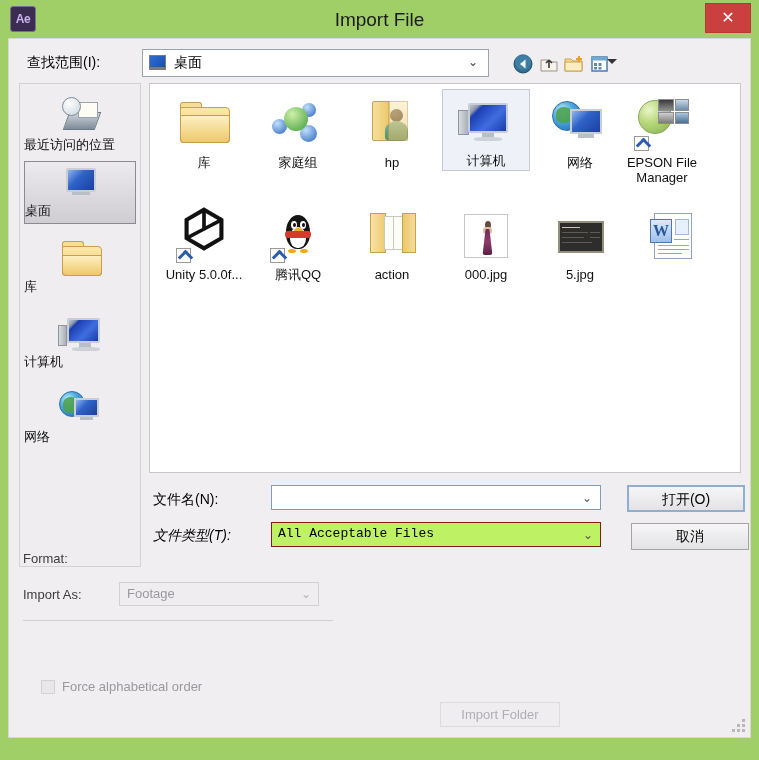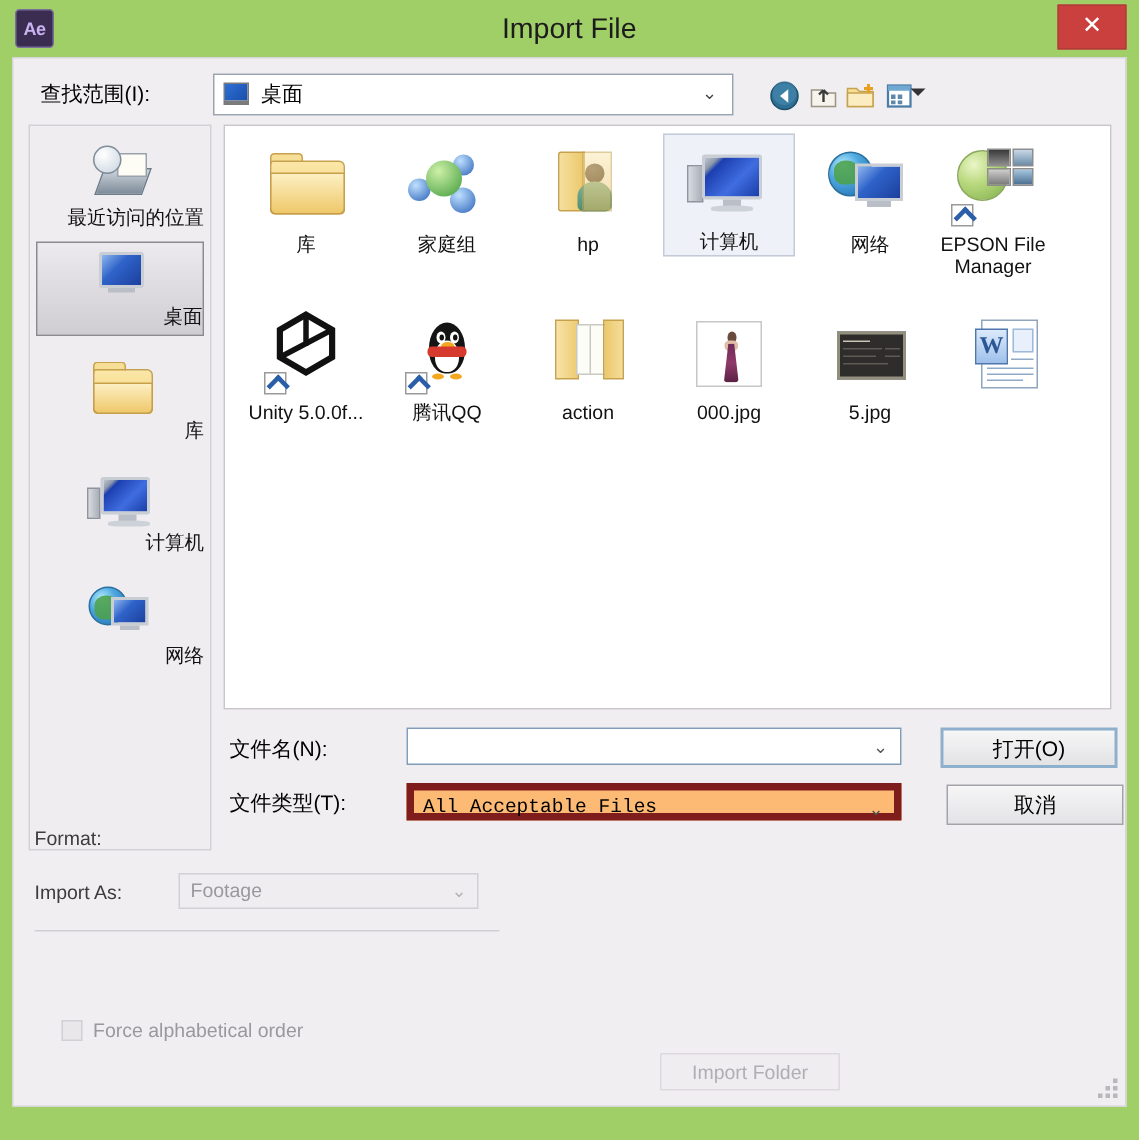--- a/index.html
+++ b/index.html
@@ -149,21 +149,21 @@
     left: 10px; top: 44px;
     width: 122px; height: 484px;
     background: #EFEDF0;
     border: 1px solid #d3d1d6;
     box-sizing: border-box;
   }
   .place-item {
     position: relative;
     width: 112px;
     margin: 4px auto 0 auto;
-    text-align: right;
+    text-align: left;
     padding: 4px 0 4px 0;
     box-sizing: border-box;
     cursor: pointer;
   }
   .place-item.selected {
     background: linear-gradient(to bottom, #eceaee, #cfcdd2);
     border: 1px solid #8c8a90;
   }
   .place-icon {
     width: 44px; height: 40px;
@@ -237,28 +237,28 @@
   }
   #filename-chevron {
     position: absolute;
     left: 573px; top: 452px;
     font-size: 12px; color: #555;
     pointer-events: none;
   }
   #filetype-label {
     position: absolute;
     left: 144px; top: 488px;
-    font-size: 14px; color: #000;
+    font-size: 14px; color: #000; font-style: italic;
   }
   #filetype-combo {
     position: absolute;
     left: 262px; top: 483px;
     width: 330px; height: 25px;
-    background: #fdba74;
-    border: 5px solid #7f1d1d;
+    background: #bef264;
+    border: 1px solid #7f1d1d;
     box-sizing: border-box;
     cursor: pointer;
   }
   #filetype-value {
     position: absolute;
     left: 6px; top: 3px;
     font-size: 13px;
     font-family: "Liberation Mono", monospace;
     color: #000;
   }

